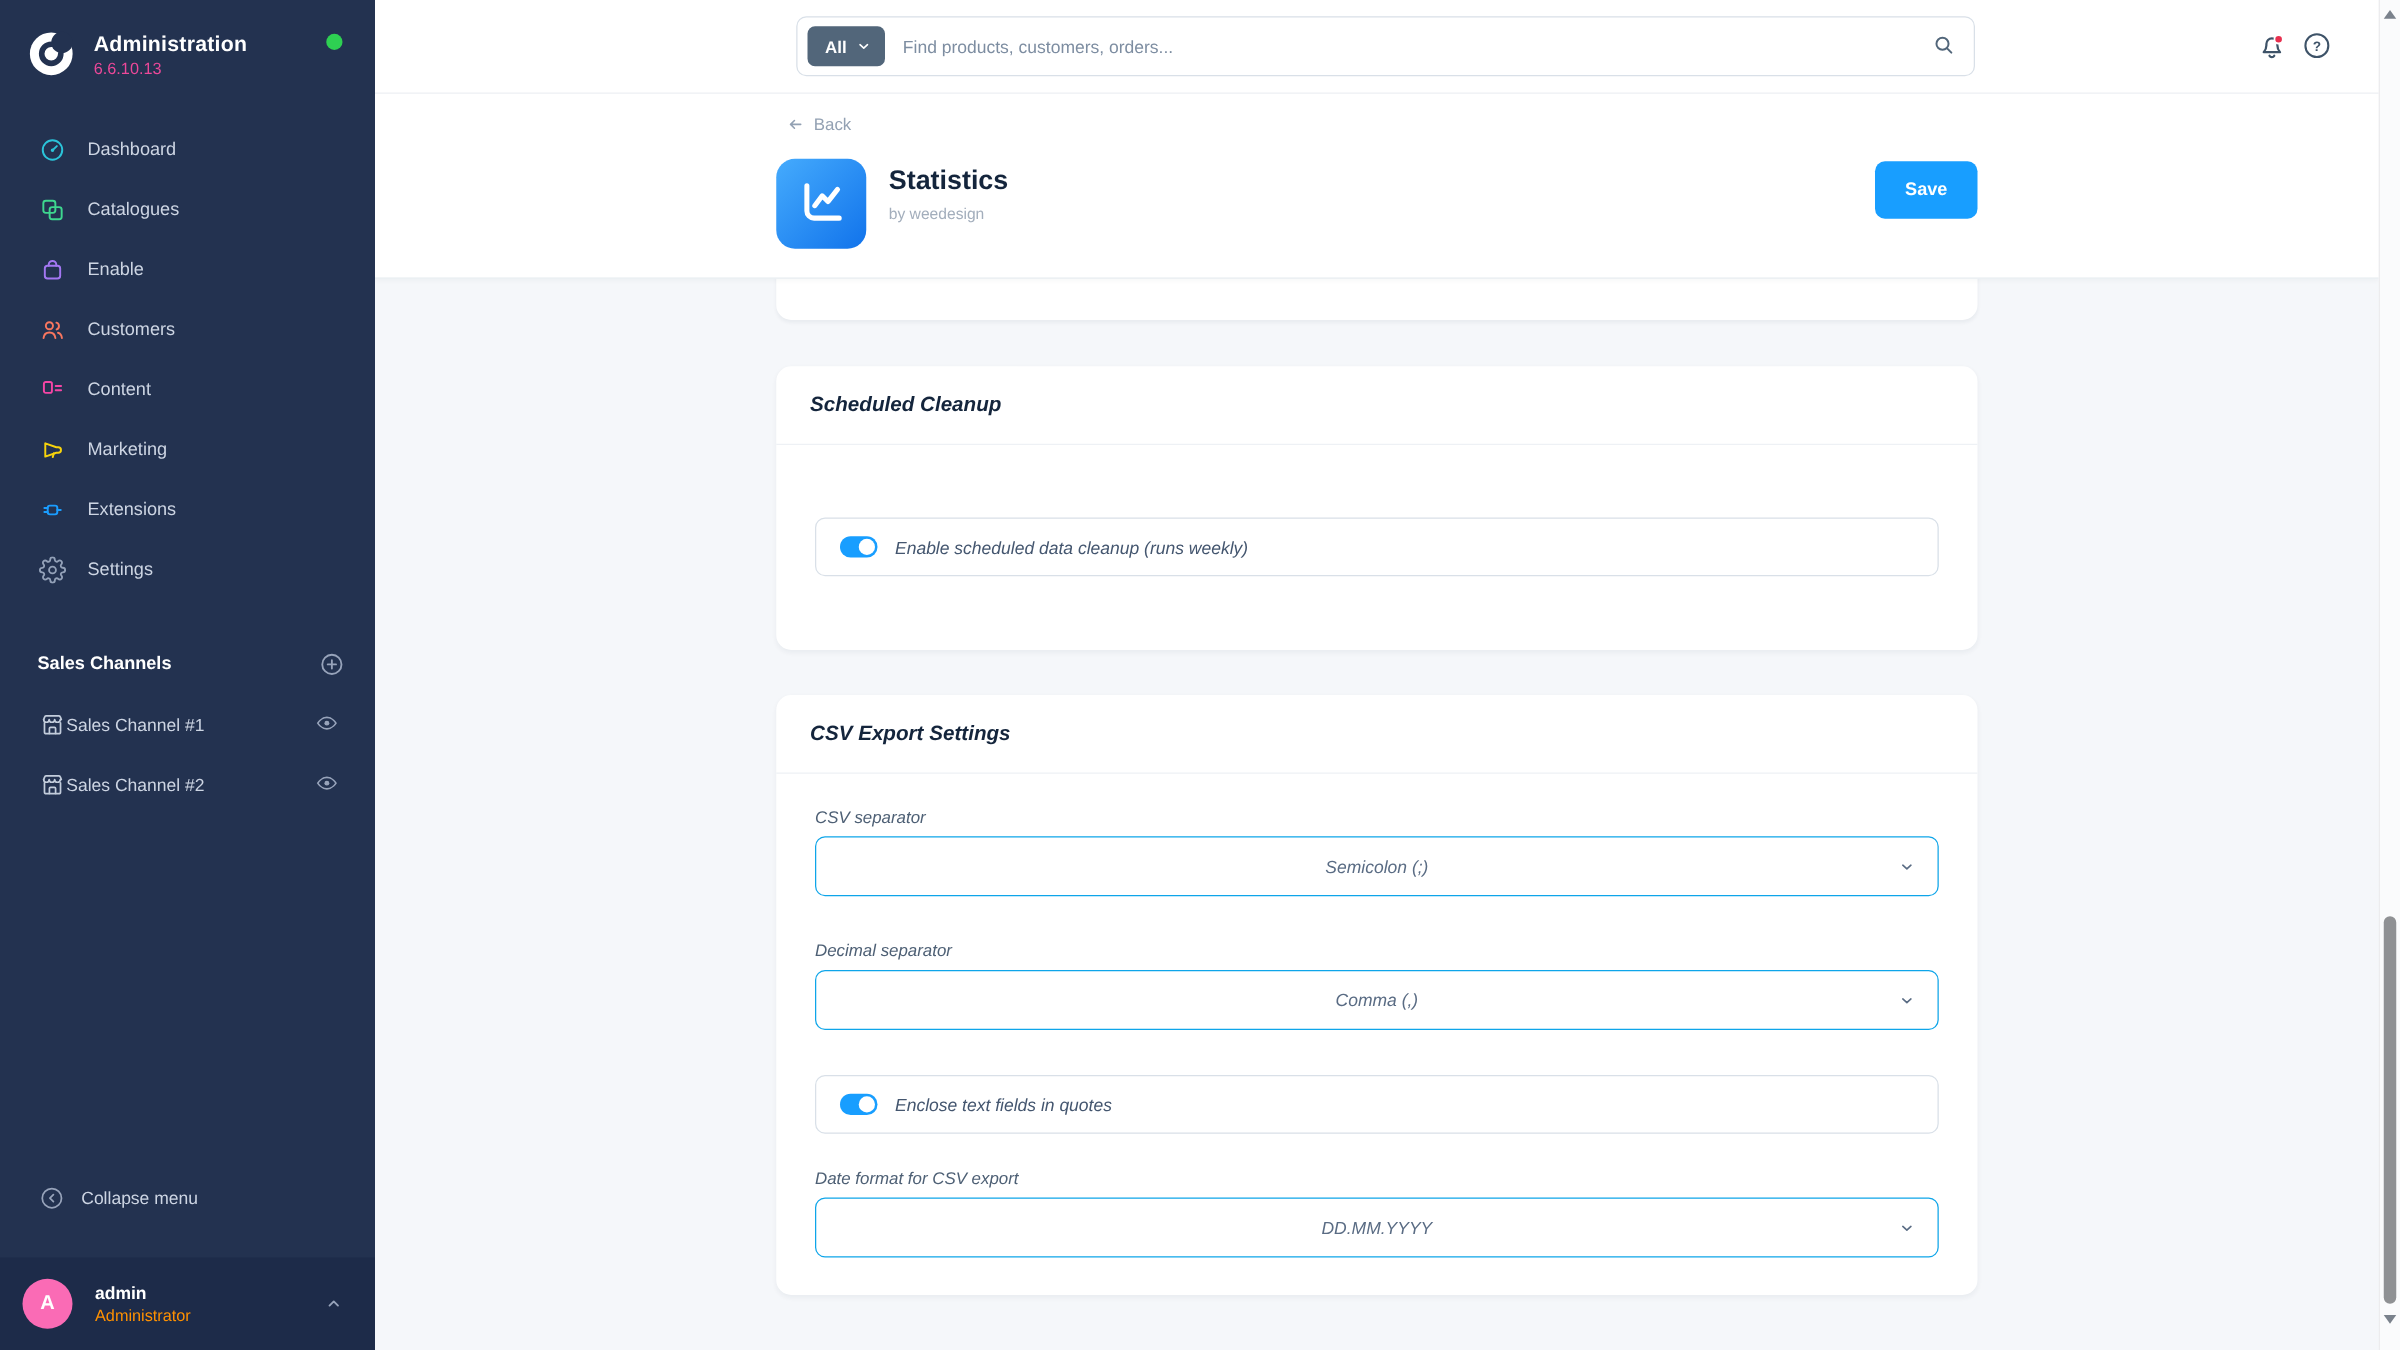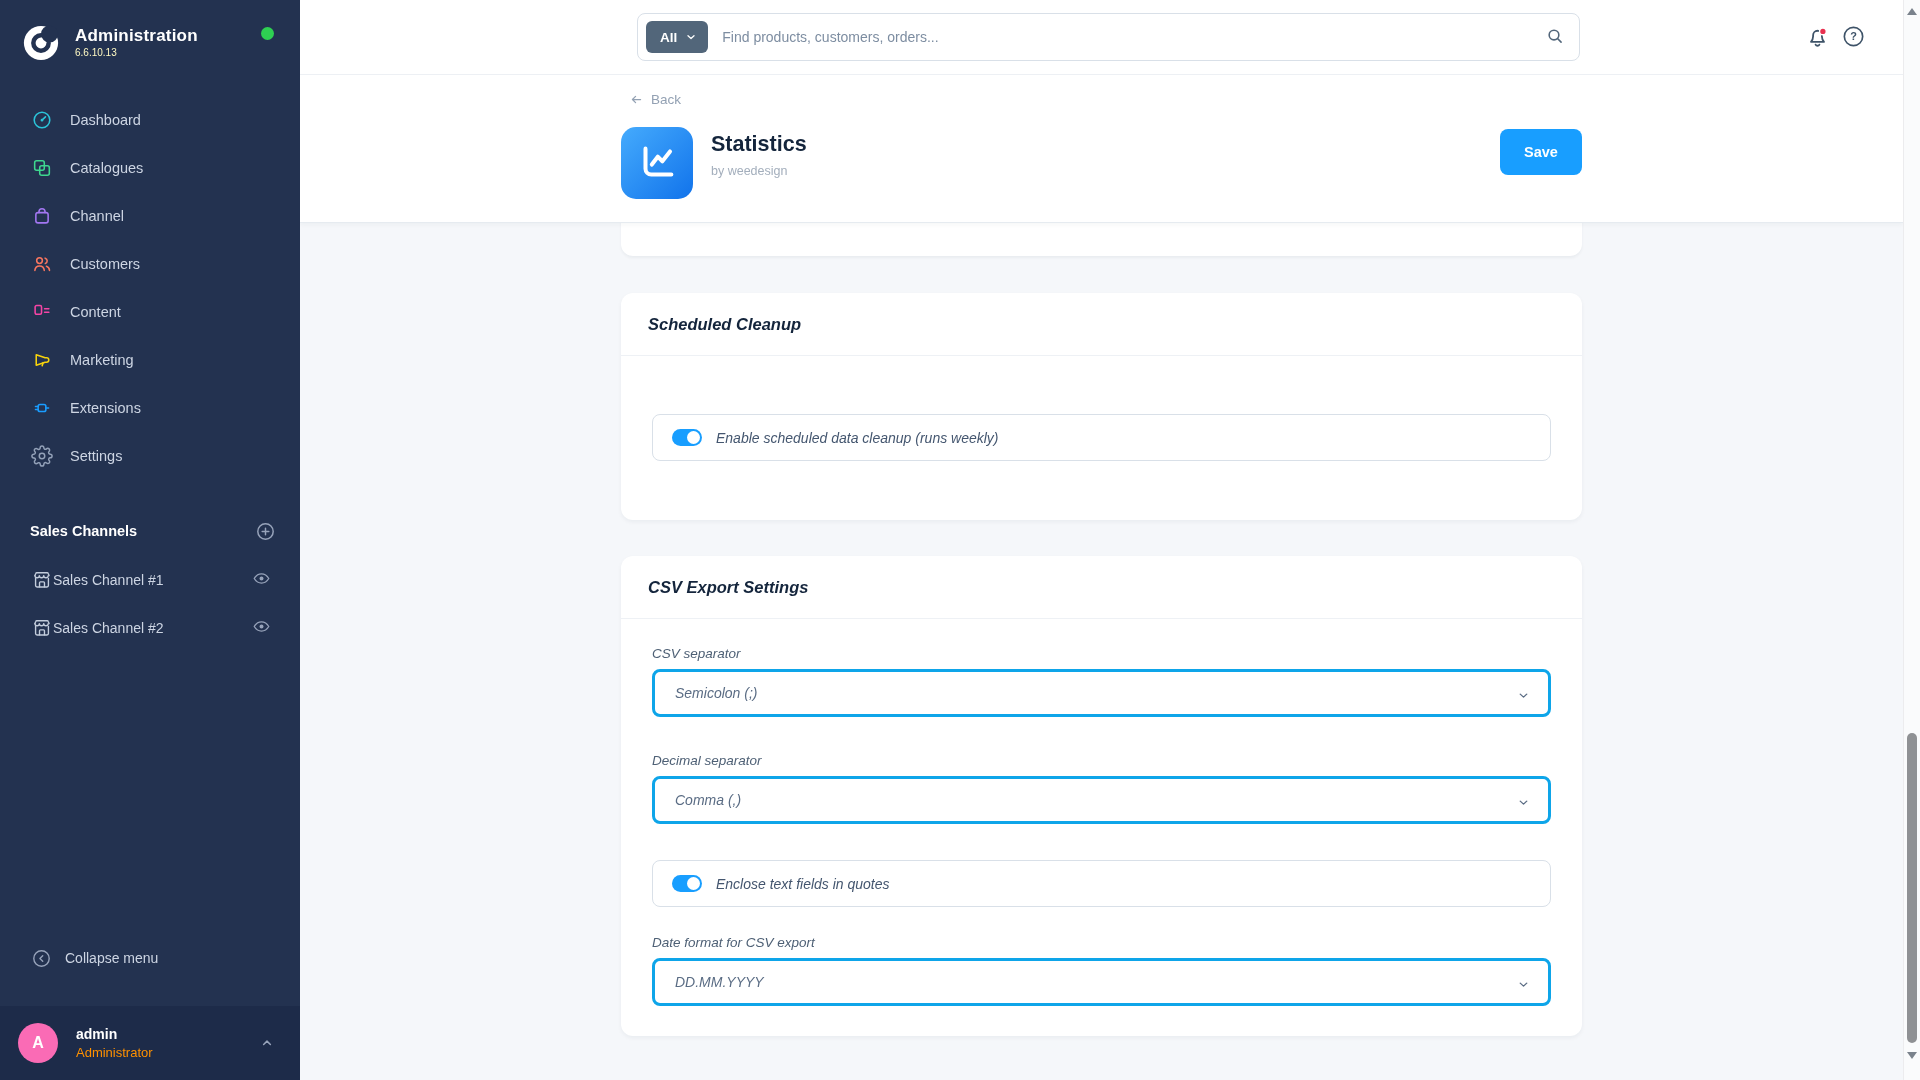--- a/index.html
+++ b/index.html
@@ -10,21 +10,21 @@
     font-family: "Liberation Sans", sans-serif;
     -webkit-font-smoothing: antialiased;
   }
   .icon svg { display:block; }
 
   
   .sidebar { position:absolute; left:0; top:0; width:300px; height:1080px; background:#233250; color:#cdd5e3; z-index:5; }
   .sb-header { position:relative; height:96px; }
   .logo { position:absolute; left:23px; top:25px; }
   .app-title { position:absolute; left:75px; top:26px; font-size:17px; font-weight:700; color:#ffffff; letter-spacing:.2px; }
-  .app-version { position:absolute; left:75px; top:47px; font-size:10px; color:#fef9c3; }
+  .app-version { position:absolute; left:75px; top:47px; font-size:13px; color:#ec4899; }
   .online-dot { position:absolute; right:26px; top:27px; width:13px; height:13px; border-radius:50%; background:#2ed052; }
 
   .nav { position:absolute; top:96px; left:0; right:0; }
   .nav-item { height:48px; display:flex; align-items:center; padding-left:31px; gap:17px; cursor:pointer; }
   .nav-item .icon { width:22px; height:22px; flex:0 0 auto; }
   .nav-label { font-size:14.5px; font-weight:500; color:#cdd5e3; }
 
   .ic-dashboard{color:#2bc4d9} .ic-catalogues{color:#3ed78f} .ic-orders{color:#a377f2}
   .ic-customers{color:#f8765f} .ic-content{color:#f545a5} .ic-marketing{color:#f7d30c}
   .ic-extensions{color:#1a9dff} .ic-settings{color:#93a1b8} .ic-store{color:#c3cddc}
@@ -78,21 +78,21 @@
   .body-sched { padding:58px 31px 16px; }
   .body-csv { padding:27px 31px 0; }
 
   .toggle-box { height:47px; border:1px solid #d9e0e8; border-radius:8px; background:#fff; display:flex; align-items:center; padding:0 19px; gap:14px; }
   .toggle { width:30px; height:17px; border-radius:17px; background:#189eff; position:relative; flex:0 0 auto; cursor:pointer; }
   .toggle::after { content:""; position:absolute; right:2px; top:2px; width:13px; height:13px; border-radius:50%; background:#fff; }
   .toggle-label { font-size:14px; color:#44566f; }
 
   .field { margin-bottom:36px; }
   .field-label { font-size:13.5px; font-weight:500; color:#4e6075; margin-bottom:8px; }
-  .select { height:48px; border:3px solid #0ea5e9; border-radius:8px; background:#fff; display:flex; align-items:center; padding:0 20px; font-size:14px; color:#5a6c84; position:relative; cursor:pointer; }
+  .select { height:48px; border:1px solid #0ea5e9; border-radius:8px; background:#fff; display:flex; align-items:center; padding:0 20px; font-size:14px; color:#5a6c84; position:relative; cursor:pointer;justify-content:center; }
   .select .chev { position:absolute; right:18px; top:17px; color:#5a6c84; }
   .quotes-box { margin:27px 0 28px; }
 
   
   .scrollbar { position:absolute; right:0; top:0; width:17px; height:1080px; background:#fafbfc; border-left:1px solid #ececee; z-index:10; }
   .tri-up { position:absolute; top:8px; left:3px; width:0; height:0; border-left:5.5px solid transparent; border-right:5.5px solid transparent; border-bottom:7px solid #7a828c; cursor:pointer; }
   .tri-down { position:absolute; top:1052px; left:3px; width:0; height:0; border-left:5.5px solid transparent; border-right:5.5px solid transparent; border-top:7px solid #7a828c; cursor:pointer; }
   .sb-thumb { position:absolute; left:3px; width:10px; top:733px; height:310px; border-radius:6px; background:#8f9194; cursor:pointer; }
 </style>
 </head>
@@ -132,21 +132,21 @@
       </span>
       <span class="nav-label">Catalogues</span>
     </div>
     <div class="nav-item">
       <span class="icon ic-orders">
         <svg width="22" height="22" viewBox="0 0 24 24" fill="none" stroke="currentColor" stroke-width="1.7" stroke-linecap="round" stroke-linejoin="round">
             <path d="M8.7 8.3V7.4a3.3 3.3 0 0 1 6.6 0v.9"></path>
             <rect x="5.3" y="8.3" width="13.4" height="11.2" rx="2.4"></rect>
           </svg>
       </span>
-      <span class="nav-label">Channel</span>
+      <span class="nav-label">Enable</span>
     </div>
     <div class="nav-item">
       <span class="icon ic-customers">
         <svg width="22" height="22" viewBox="0 0 24 24" fill="none" stroke="currentColor" stroke-width="1.7" stroke-linecap="round" stroke-linejoin="round">
             <circle cx="9.3" cy="8.3" r="3.1"></circle>
             <path d="M4.2 19c.3-3 2.4-4.9 5.1-4.9 2.8 0 4.9 1.9 5.2 4.9"></path>
             <path d="M15.4 5.6a3.1 3.1 0 0 1 .2 5.9"></path>
             <path d="M16.8 14.4c2.1.6 3.2 2.3 3.4 4.6"></path>
           </svg>
       </span>

